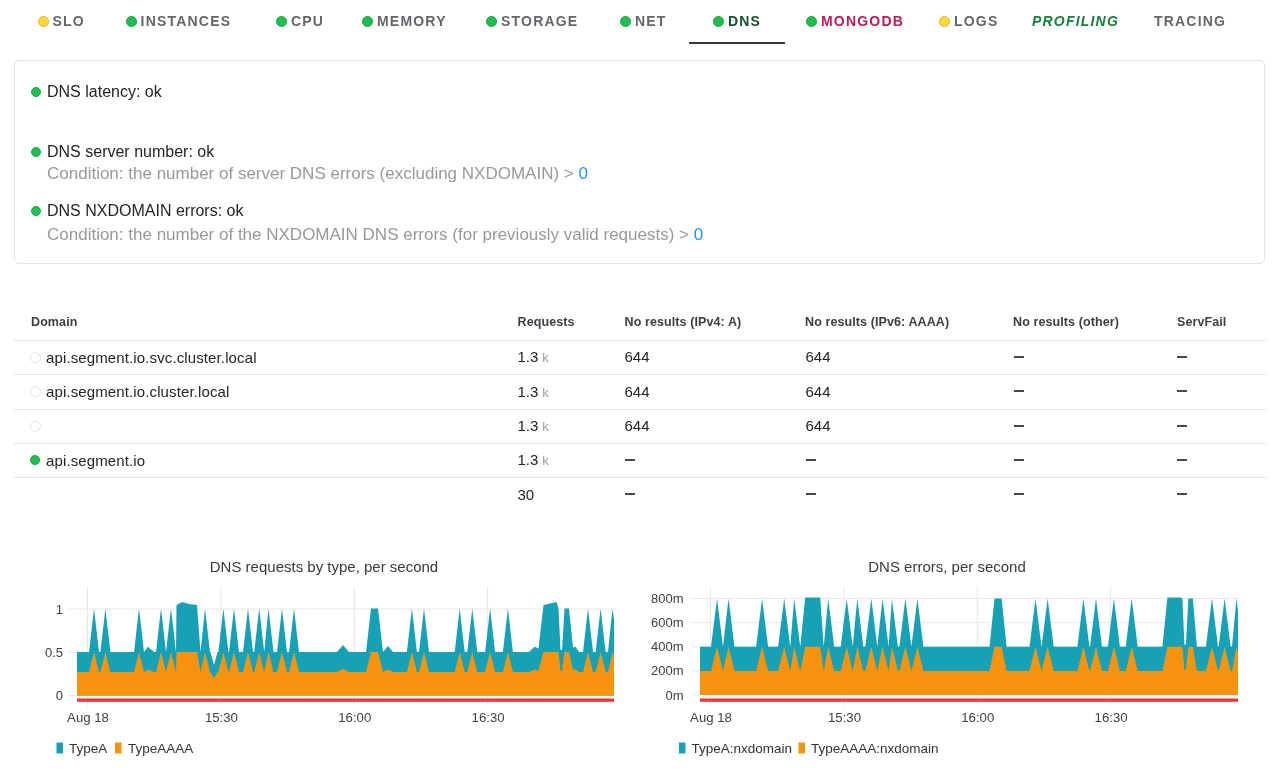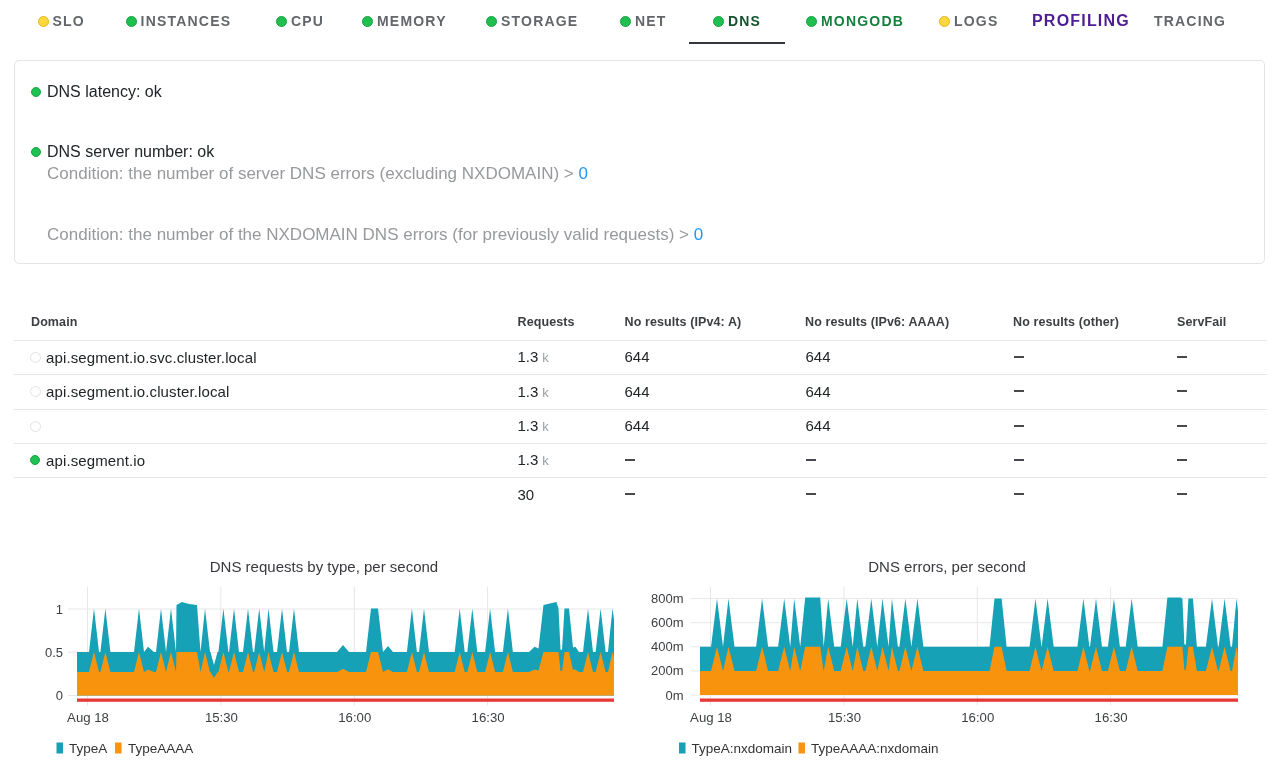--- a/index.html
+++ b/index.html
@@ -33,44 +33,48 @@
     <div style="position:absolute;left:620.0px;top:10px;height:22px;display:flex;align-items:center;">
       <span style="width:11px;height:11px;border-radius:50%;background:#1fbf4f;border:1px solid #17a341;box-sizing:border-box;margin-right:4px;"></span>
       <span style="font-size:14px;font-weight:bold;letter-spacing:1.2px;color:#63666a;">NET</span>
     </div>
     <div style="position:absolute;left:713.0px;top:10px;height:22px;display:flex;align-items:center;">
       <span style="width:11px;height:11px;border-radius:50%;background:#1fbf4f;border:1px solid #17a341;box-sizing:border-box;margin-right:4px;"></span>
       <span style="font-size:14px;font-weight:bold;letter-spacing:1.2px;color:#14532d;">DNS</span>
     </div>
     <div style="position:absolute;left:806.0px;top:10px;height:22px;display:flex;align-items:center;">
       <span style="width:11px;height:11px;border-radius:50%;background:#1fbf4f;border:1px solid #17a341;box-sizing:border-box;margin-right:4px;"></span>
-      <span style="font-size:14px;font-weight:bold;letter-spacing:1.2px;color:#15803d;">MONGODB</span>
+      <span style="font-size:14px;font-weight:bold;letter-spacing:1.2px;color:#be185d;">MONGODB</span>
     </div>
     <div style="position:absolute;left:939.0px;top:10px;height:22px;display:flex;align-items:center;">
       <span style="width:11px;height:11px;border-radius:50%;background:#fdd83c;border:1px solid #e3b81e;box-sizing:border-box;margin-right:4px;"></span>
       <span style="font-size:14px;font-weight:bold;letter-spacing:1.2px;color:#63666a;">LOGS</span>
     </div>
     <div style="position:absolute;left:1032.0px;top:10px;height:22px;display:flex;align-items:center;">
-      <span style="font-size:16px;font-weight:bold;letter-spacing:1.2px;color:#4c1d95;">PROFILING</span>
+      <span style="font-size:14px;font-weight:bold;letter-spacing:1.2px;color:#15803d;font-style:italic;">PROFILING</span>
     </div>
     <div style="position:absolute;left:1154.0px;top:10px;height:22px;display:flex;align-items:center;">
       <span style="font-size:14px;font-weight:bold;letter-spacing:1.2px;color:#63666a;">TRACING</span>
     </div>
     <div style="position:absolute;left:688.5px;top:41.5px;width:96.5px;height:2px;background:#33373b;"></div>
 <div style="position:absolute;left:13.5px;top:60px;width:1251.5px;height:203.5px;border:1px solid #e2e4e7;border-radius:5px;background:#fff;"></div>
     <div style="position:absolute;left:31px;top:80px;height:24px;display:flex;align-items:center;font-size:16px;color:#212529;">
       <span style="display:inline-block;width:10px;height:10px;border-radius:50%;background:#1fc153;border:1px solid #18a446;box-sizing:border-box;margin-right:6px;flex:none;"></span>
       <span>DNS latency: ok</span>
     </div>
     <div style="position:absolute;left:31px;top:139.5px;height:24px;display:flex;align-items:center;font-size:16px;color:#212529;">
       <span style="display:inline-block;width:10px;height:10px;border-radius:50%;background:#1fc153;border:1px solid #18a446;box-sizing:border-box;margin-right:6px;flex:none;"></span>
       <span>DNS server number: ok</span>
     </div>
     <div style="position:absolute;left:47px;top:163.5px;height:24px;display:flex;align-items:flex-start;font-size:17px;color:#97999c;">
       <span>Condition: the number of server DNS errors (excluding NXDOMAIN) &gt; <span style="color:#2196f3">0</span></span>
+    </div>
+    <div style="position:absolute;left:31px;top:199px;height:24px;display:flex;align-items:center;font-size:16px;color:#212529;">
+      <span style="display:inline-block;width:10px;height:10px;border-radius:50%;background:#1fc153;border:1px solid #18a446;box-sizing:border-box;margin-right:6px;flex:none;"></span>
+      <span>DNS NXDOMAIN errors: ok</span>
     </div>
     <div style="position:absolute;left:47px;top:223px;height:24px;display:flex;align-items:center;font-size:17px;color:#97999c;">
       <span>Condition: the number of the NXDOMAIN DNS errors (for previously valid requests) &gt; <span style="color:#2196f3">0</span></span>
     </div>
 <div style="position:absolute;left:31px;top:315px;height:15px;line-height:15px;font-size:12.5px;font-weight:bold;letter-spacing:0.1px;color:#3b3e42;">Domain</div>
     <div style="position:absolute;left:517.5px;top:315px;height:15px;line-height:15px;font-size:12.5px;font-weight:bold;letter-spacing:0.1px;color:#3b3e42;">Requests</div>
     <div style="position:absolute;left:624.5px;top:315px;height:15px;line-height:15px;font-size:12.5px;font-weight:bold;letter-spacing:0.1px;color:#3b3e42;">No results (IPv4: A)</div>
     <div style="position:absolute;left:805px;top:315px;height:15px;line-height:15px;font-size:12.5px;font-weight:bold;letter-spacing:0.1px;color:#3b3e42;">No results (IPv6: AAAA)</div>
     <div style="position:absolute;left:1013px;top:315px;height:15px;line-height:15px;font-size:12.5px;font-weight:bold;letter-spacing:0.1px;color:#3b3e42;">No results (other)</div>
     <div style="position:absolute;left:1177px;top:315px;height:15px;line-height:15px;font-size:12.5px;font-weight:bold;letter-spacing:0.1px;color:#3b3e42;">ServFail</div>

